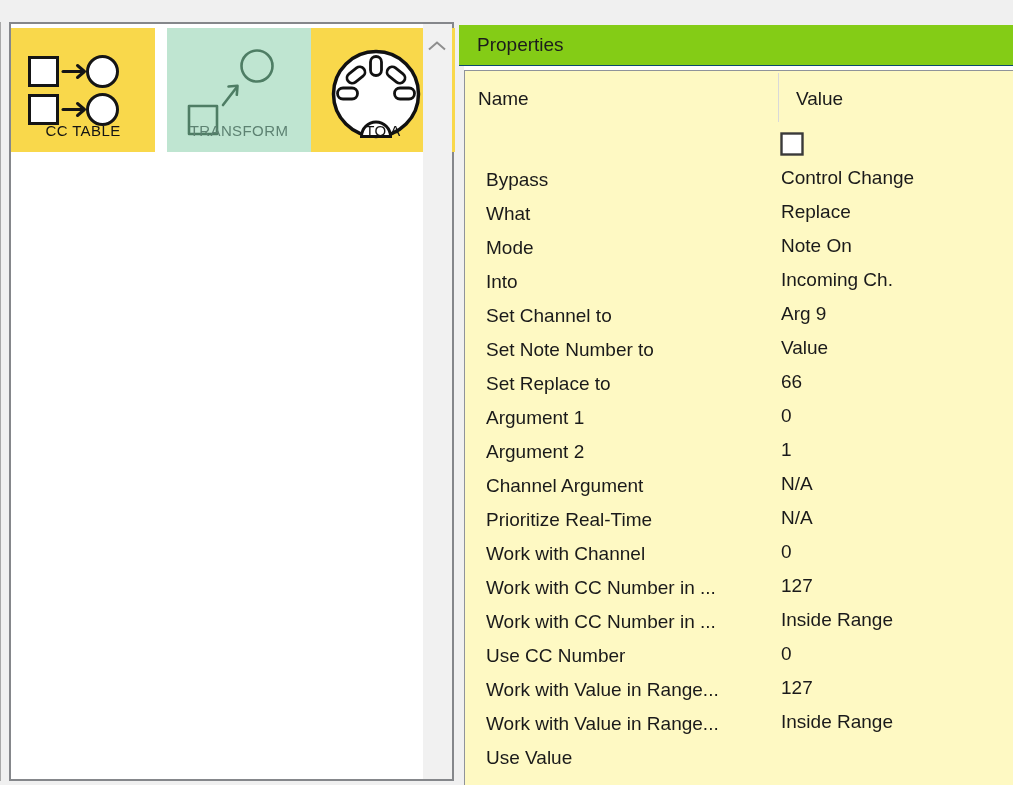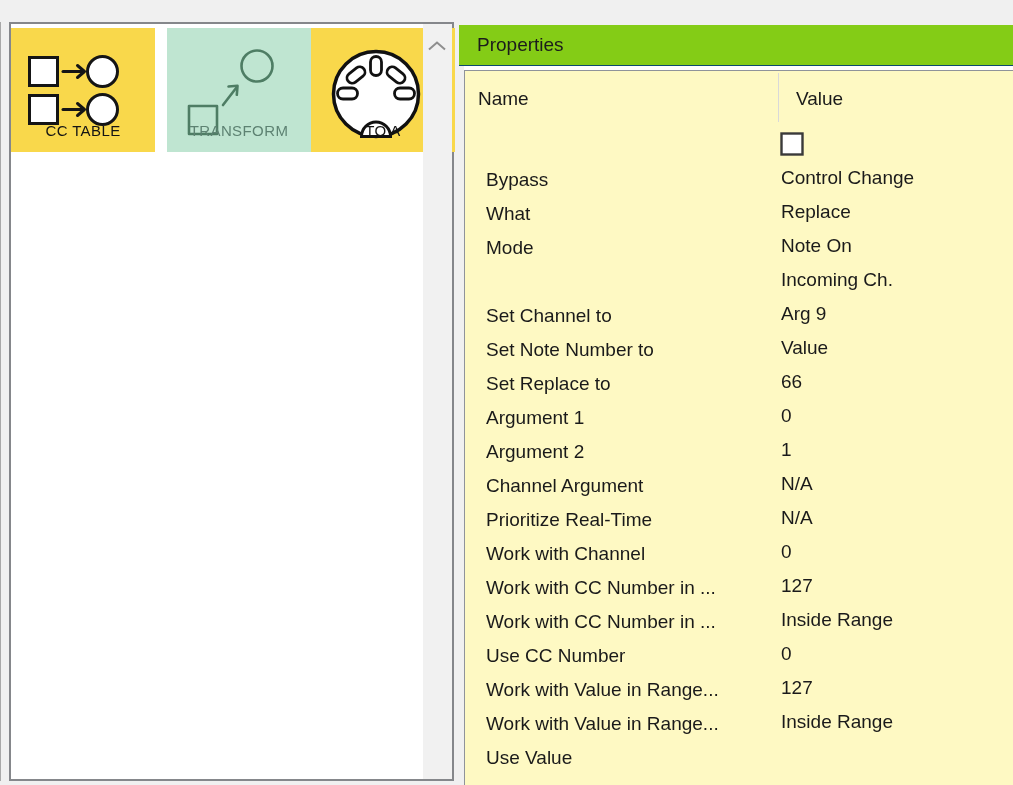--- a/index.html
+++ b/index.html
@@ -138,20 +138,21 @@
       </div>
       <div class="prow">
         <div class="pname">What</div>
         <div class="pvalue">Control Change</div>
       </div>
       <div class="prow">
         <div class="pname">Mode</div>
         <div class="pvalue">Replace</div>
       </div>
       <div class="prow">
+        <div class="pname">Into</div>
         <div class="pvalue">Note On</div>
       </div>
       <div class="prow">
         <div class="pname">Set Channel to</div>
         <div class="pvalue">Incoming Ch.</div>
       </div>
       <div class="prow">
         <div class="pname">Set Note Number to</div>
         <div class="pvalue">Arg 9</div>
       </div>

